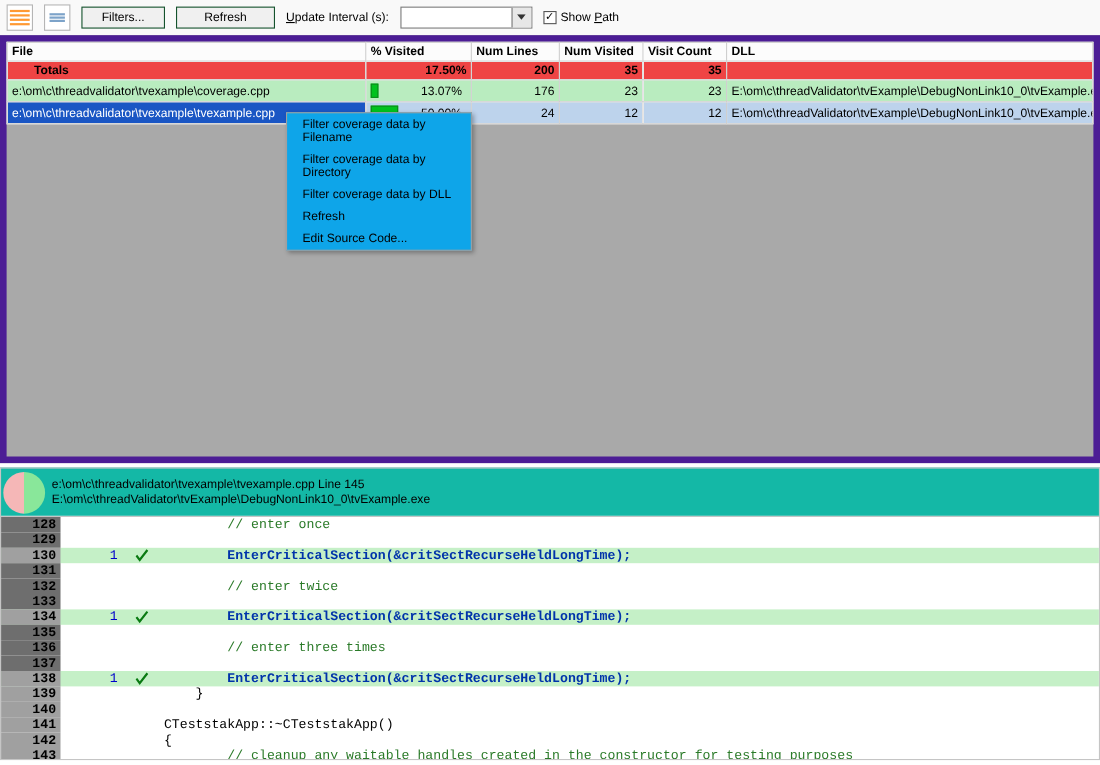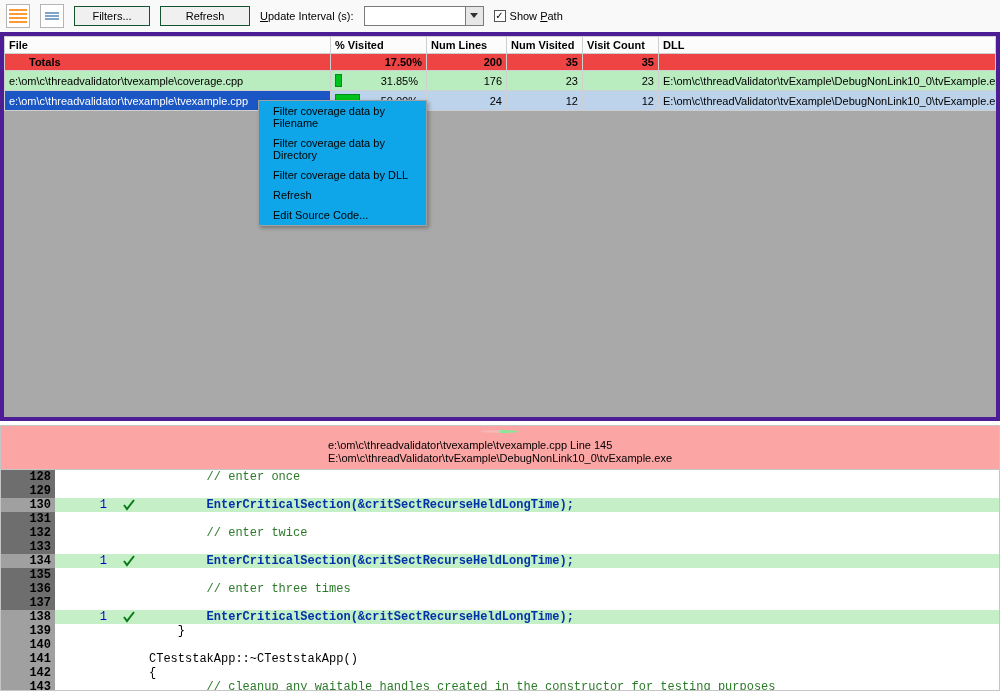--- a/index.html
+++ b/index.html
@@ -57,21 +57,21 @@
     width: 18px; height: 100%;
     border-left: 1px solid #7a7a7a;
     background: #e7e7e7;
     position: absolute; right:0; top:0;
     display:flex;align-items:center;justify-content:center;
   }
   .chk { display:flex; align-items:center; gap:4px; }
   .chk .box{ width:12px;height:12px;border:1px solid #555;background:#fff;display:flex;align-items:center;justify-content:center;font-size:10px;line-height:10px;}
   
   .top-panel {
-    border: 4px solid #4c1d95;
+    border: 6px solid #4c1d95;
     background: #a9a9a9;
     margin: 0;
     height: 389px;
     position: relative;
   }
   table.grid {
     border-collapse: collapse;
     width: 100%;
     background: #fff;
     table-layout: fixed;
@@ -111,27 +111,26 @@
     z-index:20;
   }
   .ctxmenu .mi{
     padding:4px 14px;
     font-size:11px;
     cursor:pointer;
   }
   
   .info-bar {
     display:flex; align-items:center; gap:6px;
-    background:#fca5a5;
+    background:#14b8a6;
     padding:4px 2px;
     border:1px solid #c5c5c5;
     border-bottom:none;
     height:44px;
     margin-top:4px;
-    flex-direction:column;
   }
   .pie { position:relative; width:38px; height:38px; border-radius:50%;
     background: conic-gradient(#89e79a 0deg 180deg, #f5b7b7 180deg 360deg);
   }
   .info-text { font-size:11px; line-height:13px;}
   
   .code-panel {
     font-family: "Courier New", monospace;
     font-size: 12px;
     line-height: 14px;
@@ -212,21 +211,21 @@
         <td class="num">200</td>
         <td class="num">35</td>
         <td class="num">35</td>
         <td></td>
       </tr>
       <tr class="r0">
         <td>e:\om\c\threadvalidator\tvexample\coverage.cpp</td>
         <td class="vis">
           <div class="visbar">
               <div class="bar" id="bar0" style="width: 6.535px;"></div>
-              <span class="pct">31.85%</span>
+              <span class="pct">13.07%</span>
             </div>
         </td>
         <td class="num">176</td>
         <td class="num">23</td>
         <td class="num">23</td>
         <td>E:\om\c\threadValidator\tvExample\DebugNonLink10_0\tvExample.exe</td>
       </tr>
       <tr class="r1">
         <td class="file">e:\om\c\threadvalidator\tvexample\tvexample.cpp</td>
         <td class="vis">

